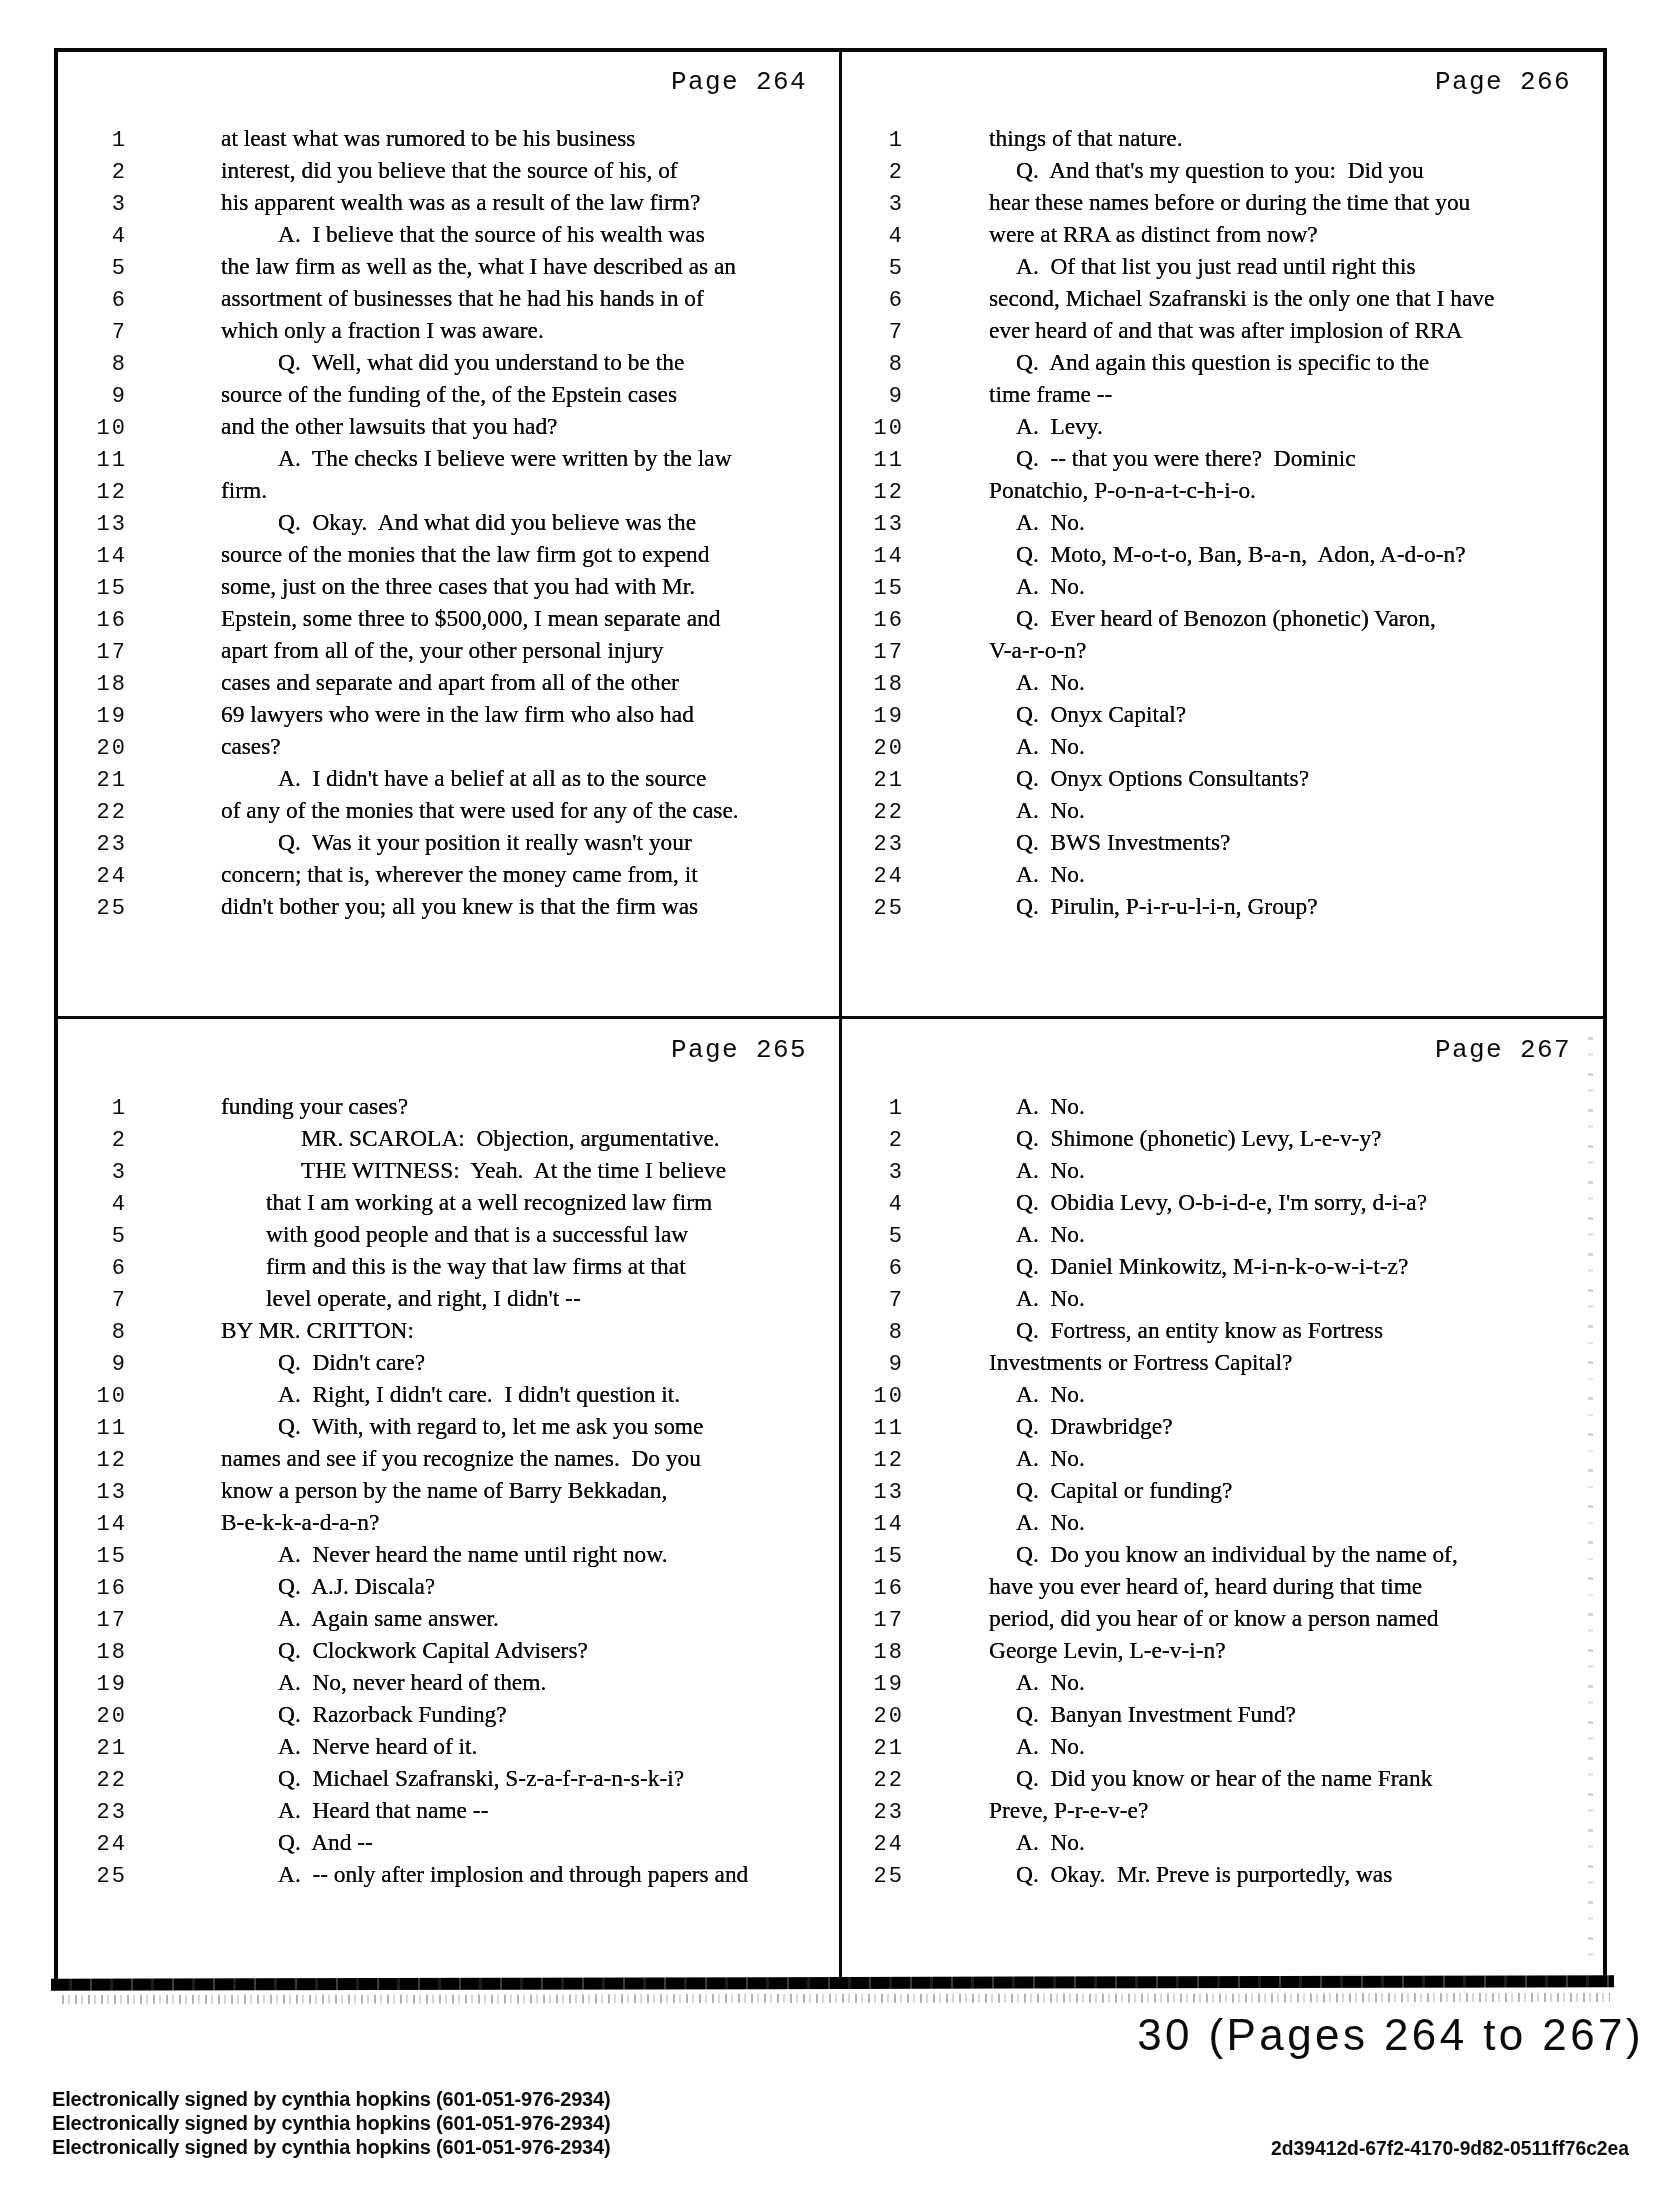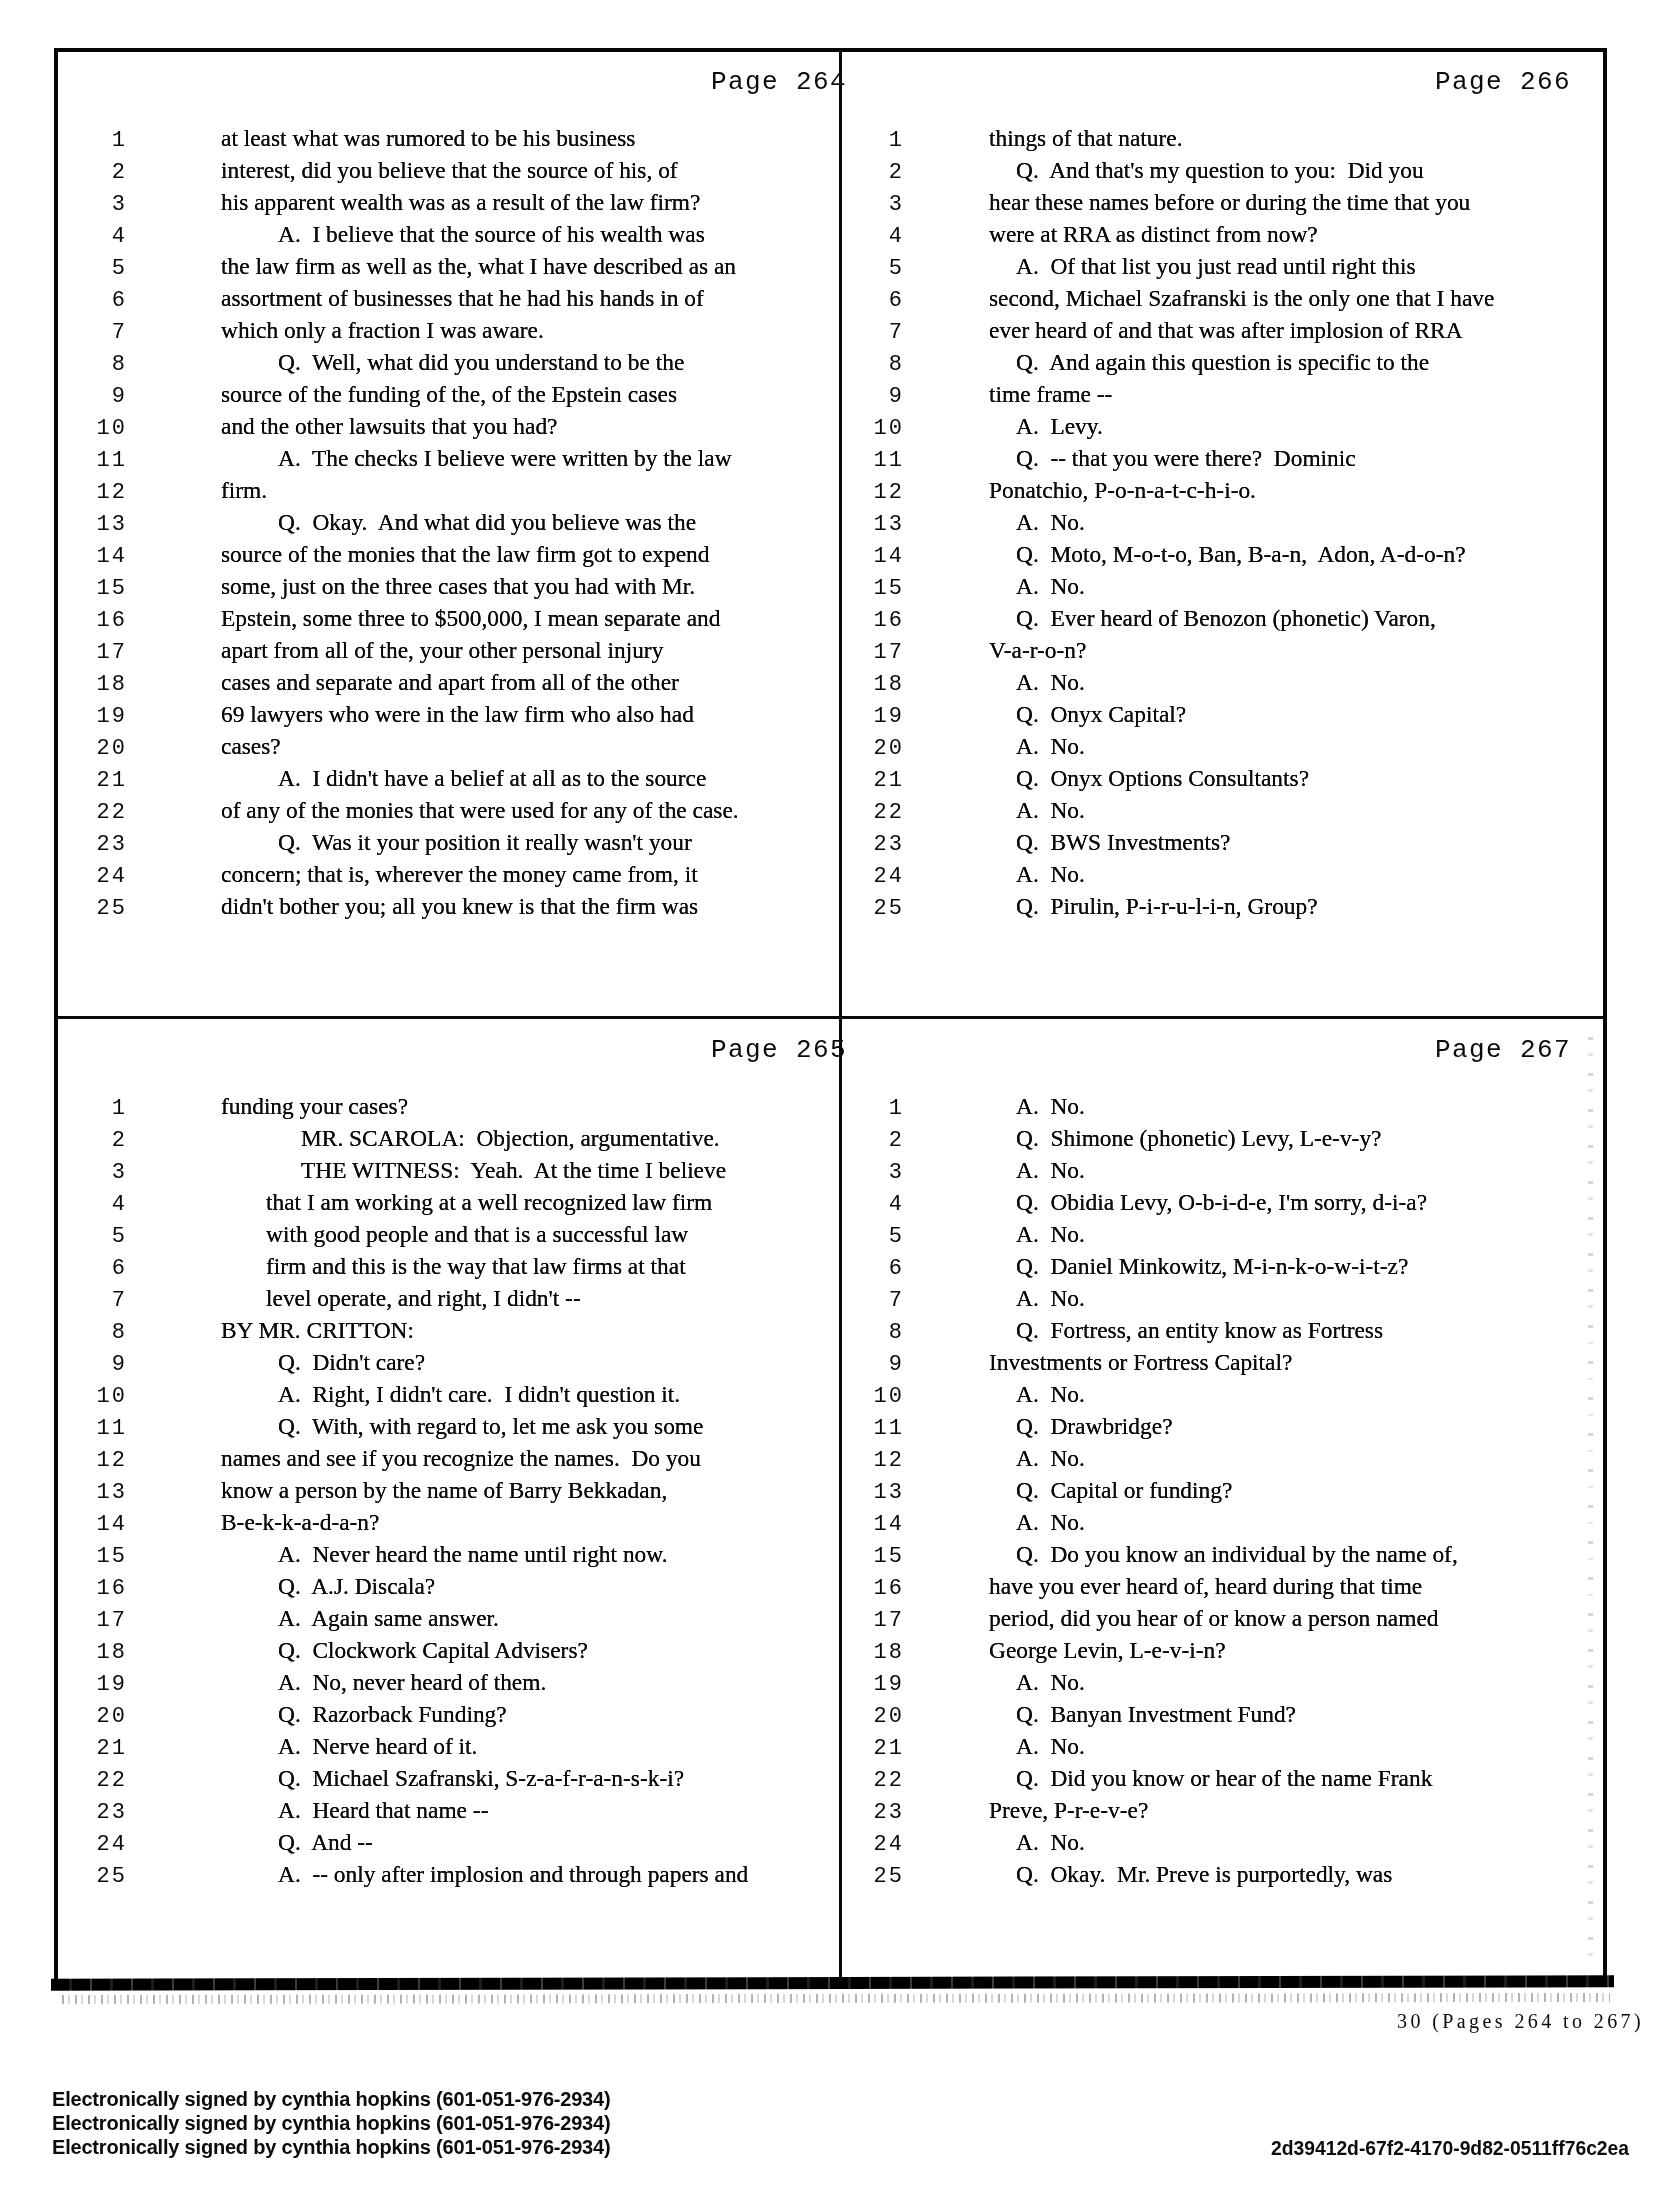--- a/index.html
+++ b/index.html
@@ -36,21 +36,21 @@
     position:absolute;right:9.6px;top:985px;width:5.5px;height:923px;
     background:repeating-linear-gradient(180deg,rgba(0,0,0,.30) 0 2.8px,transparent 2.8px 16.5px,rgba(0,0,0,.18) 16.5px 18.6px,transparent 18.6px 36px);
     opacity:.55;
   }
 
   
   .vdiv{position:absolute;top:0;bottom:0;left:781px;width:3.4px;background:#0a0a0a;}
   .hdiv{position:absolute;left:0;right:0;top:964px;height:3.4px;background:#0a0a0a;}
 
   
-  .quad{position:absolute;overflow:hidden;padding-left:40px;}
+  .quad{position:absolute;overflow:hidden;}
   .q-tl{left:0;top:0;width:781px;height:964px;}
   .q-tr{left:785px;top:0;right:0;height:1247px;}
   .q-bl{left:0;top:968px;width:781px;bottom:0;}
   .q-br{left:785px;top:968px;right:0;bottom:0;}
 
   .pheader{
     position:absolute;top:15px;right:32px;
     font-family:"Liberation Mono", monospace;
     font-size:26px;letter-spacing:1.4px;
     white-space:pre;
@@ -74,22 +74,22 @@
   .line.speaker .txt{left:243px;}
 
   
   .q-r .num{width:61px;}
   .q-r .txt{left:146px;}
   .q-r .line.qa .txt, .q-r .line.wit .txt{left:173px;}
 
   
   .page-summary{
     position:absolute;top:2010px;right:30px;
-    font-family:Liberation Serif, serif;
-    font-size:20px;letter-spacing:3.4px;
+    font-family:Liberation Sans, sans-serif;
+    font-size:44px;letter-spacing:3.4px;
     white-space:pre;
   }
   .signatures{position:absolute;left:52px;top:2087px;}
   .signature-line{
     font-family:"Liberation Sans", sans-serif;
     font-weight:bold;font-size:20px;line-height:24px;
     letter-spacing:-0.2px;
     white-space:pre;
   }
   .doc-id{

